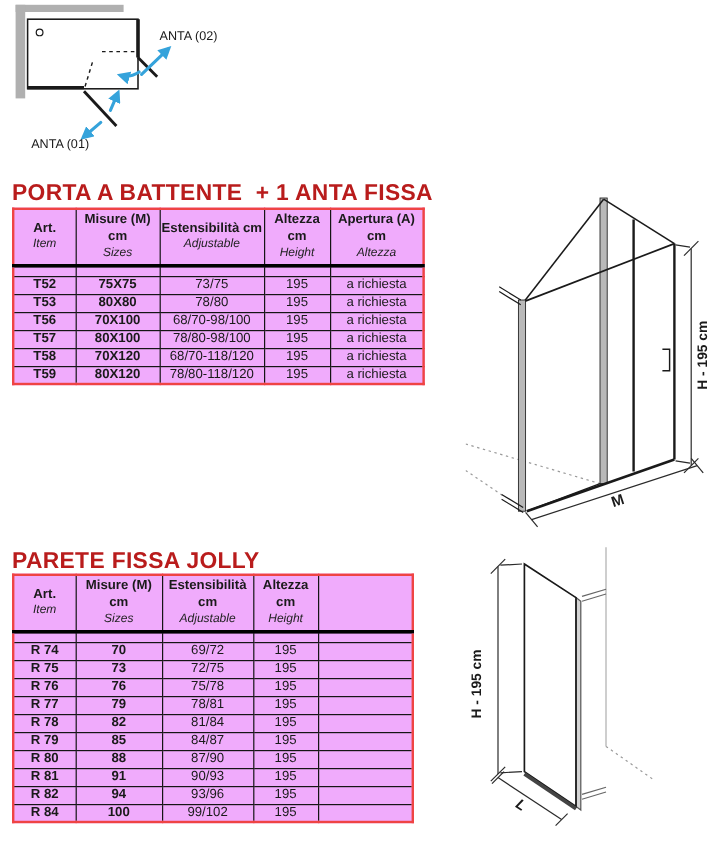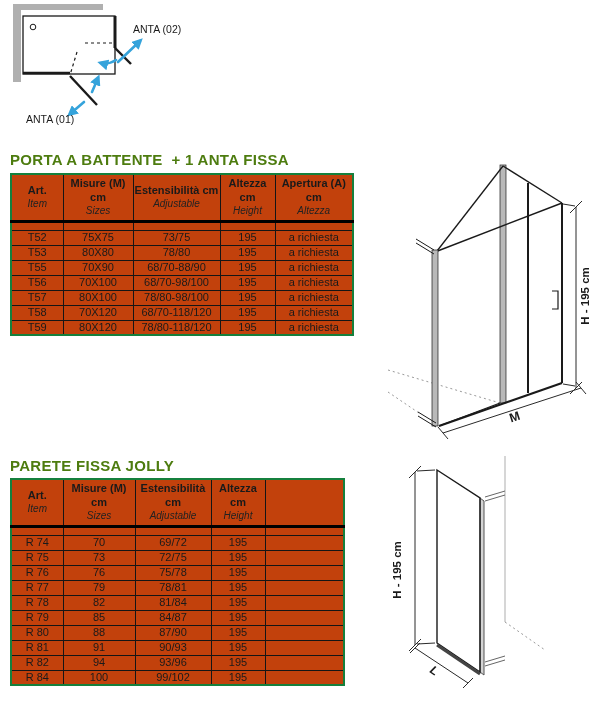--- a/index.html
+++ b/index.html
@@ -2,40 +2,40 @@
 <html style="--arrow: #35a3db;"><head>
 <meta charset="utf-8">
 <style>
   * { margin:0; padding:0; box-sizing:border-box; }
   html,body { background:#fff; }
   body {
     width:604px; height:712px; position:relative; overflow:hidden;
     font-family:"Liberation Sans", sans-serif; color:#1a1a1a;
   }
   .sec-title {
-    position:absolute; left:10px; font-size:15px; font-weight:bold;
-    letter-spacing:.3px; white-space:pre; color:#4d7c0f;
+    position:absolute; left:10px; font-size:19px; font-weight:bold;
+    letter-spacing:.3px; white-space:pre; color:#b91c1c;
   }
   #porta-title { top:151px; }
   #parete-title { top:457px; }
 
   table {
     position:absolute; border-collapse:collapse; table-layout:fixed;
-    background:#c2410c; border:2px solid #15803d;
+    background:#f0abfc; border:2px solid #ef4444;
   }
   #porta-table { left:10px; top:173px; }
   #parete-table { left:10px; top:478px; }
   th, td { border:1px solid #151515; text-align:center; overflow:hidden; }
   thead tr { border-bottom:3px solid #000; }
   th { font-weight:bold; font-size:11px; padding:2px 0 3px 0; vertical-align:middle; }
   .h-it { font-size:11px; font-weight:bold; line-height:1.25; }
   .h-en { font-size:10px; font-weight:normal; font-style:italic; line-height:1.2; color:#222; }
   tr.spacer td { height:9px; }
   tbody td { height:15px; font-size:11px; line-height:1; padding:0 1px; }
-  td.b { font-weight:normal;margin-left:41px; }
+  td.b { font-weight:bold;margin-left:41px; }
 
   svg { position:absolute; }
   #plan-svg   { left:8px;   top:2px; }
   #porta-svg  { left:388px; top:140px; }
   #parete-svg { left:390px; top:440px; }
 
   .ln   { stroke:#1a1a1a; fill:none; }
   .gray { fill:#b9b9b9; stroke:#1a1a1a; stroke-width:.7; }
   .dot  { stroke:#999; stroke-width:1; stroke-dasharray:2 3; fill:none; }
   .dim  { stroke:#2a2a2a; stroke-width:1; fill:none; }
@@ -128,27 +128,20 @@
         <td>a richiesta</td>
       </tr>
       <tr>
         <td class="b">T53</td>
         <td class="b">80X80</td>
         <td>78/80</td>
         <td>195</td>
         <td>a richiesta</td>
       </tr>
       <tr>
-        <td class="b">T55</td>
-        <td class="b">70X90</td>
-        <td>68/70-88/90</td>
-        <td>195</td>
-        <td>a richiesta</td>
-      </tr>
-      <tr>
         <td class="b">T56</td>
         <td class="b">70X100</td>
         <td>68/70-98/100</td>
         <td>195</td>
         <td>a richiesta</td>
       </tr>
       <tr>
         <td class="b">T57</td>
         <td class="b">80X100</td>
         <td>78/80-98/100</td>

